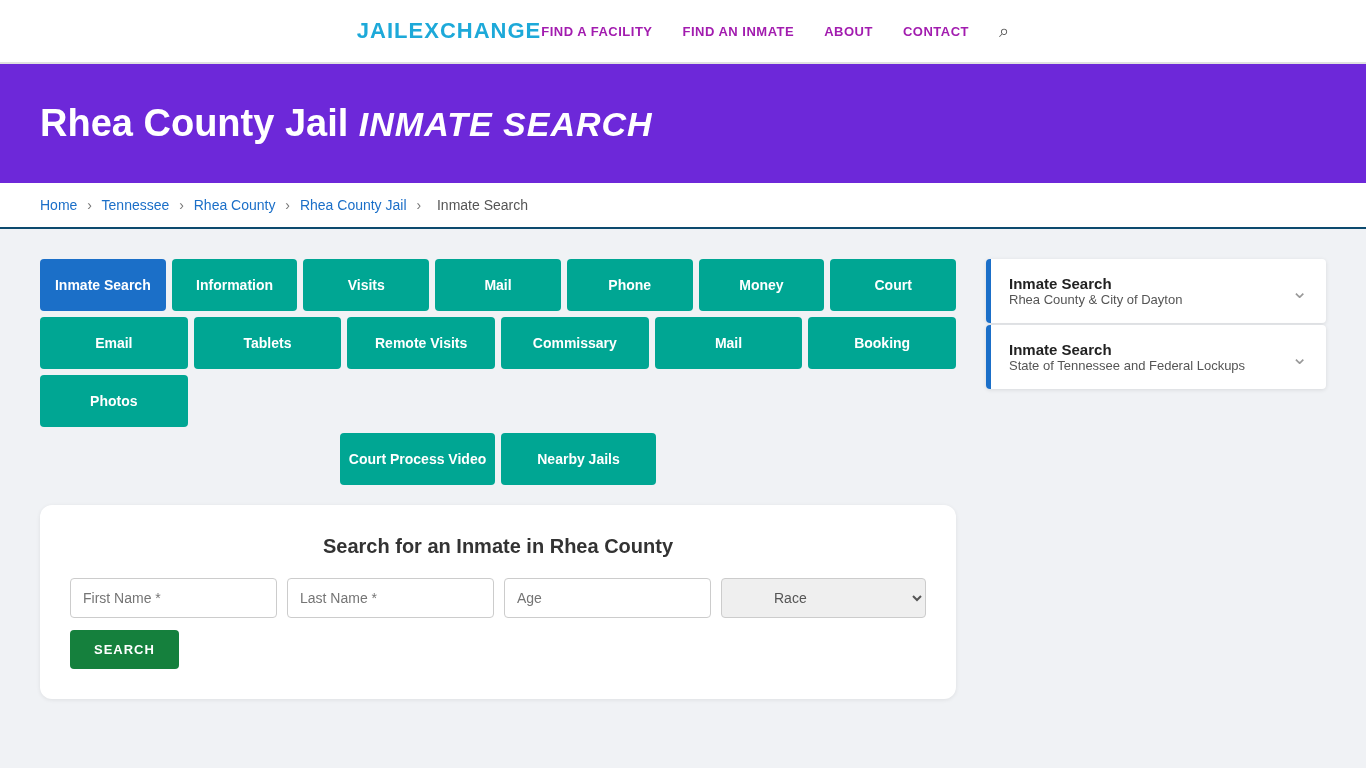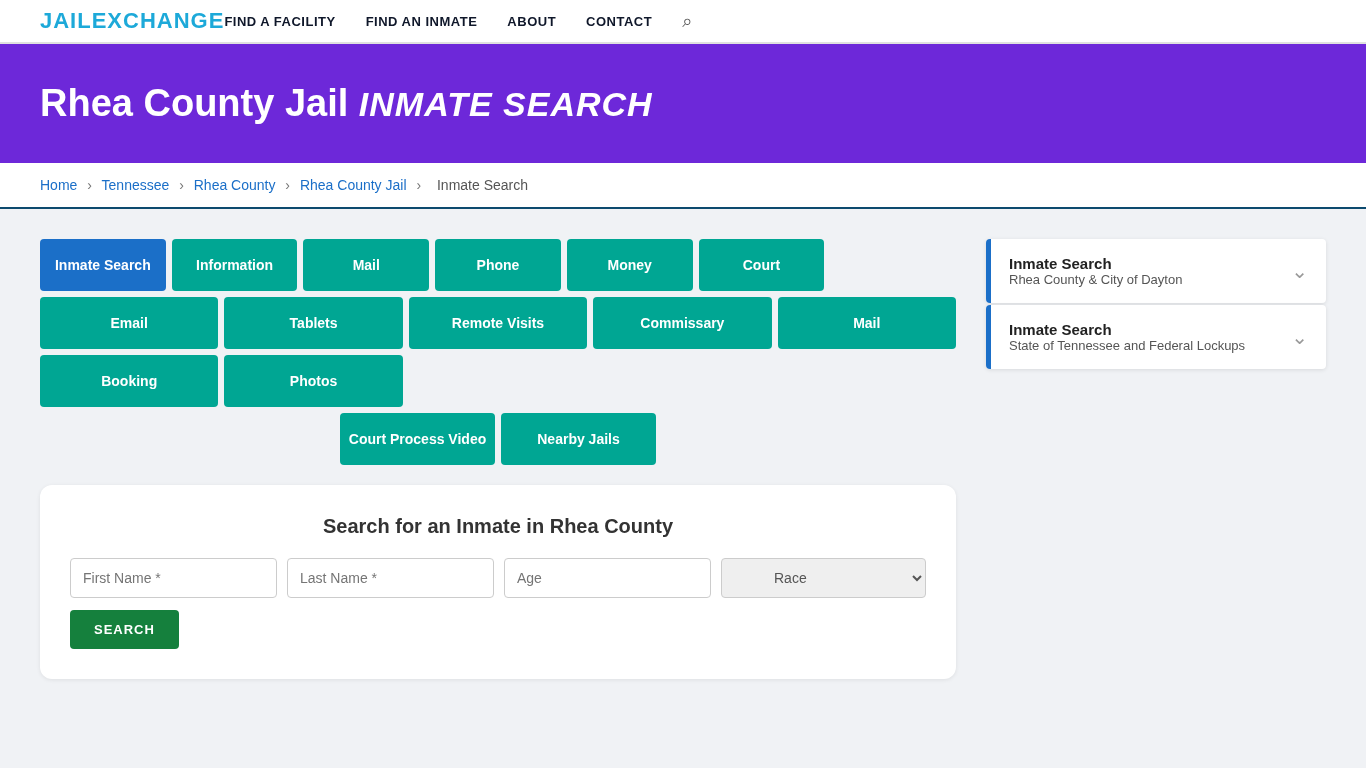--- a/index.html
+++ b/index.html
@@ -5,38 +5,38 @@
     * { box-sizing: border-box; margin: 0; padding: 0; }
     body { font-family: Arial, sans-serif; background: #f0f2f5; color: #333; }
 
     
     .navbar {
       background: #fff;
       border-bottom: 2px solid #e0e0e0;
       padding: 0 40px;
       display: flex;
       align-items: center;
-      justify-content: flex-start;
-      height: 44px;
+      justify-content: center;
+      height: 64px;
     }
     .logo {
       font-size: 22px;
       font-weight: 900;
       letter-spacing: 1px;
       color: #1a1a1a;
     }
     .logo span { color: #1da9d9; }
     .nav-links {
       display: flex;
       align-items: center;
       gap: 30px;
     }
     .nav-links a {
       text-decoration: none;
-      color: #0f172a;
+      color: #a21caf;
       font-size: 13px;
       font-weight: 700;
       letter-spacing: 0.5px;
     }
     .nav-search-icon {
       font-size: 18px;
       color: #555;
       cursor: pointer;
     }
 
@@ -98,21 +98,21 @@
       font-weight: 600;
       cursor: pointer;
       border-radius: 4px;
       text-align: center;
     }
     .tab-btn.active {
       background: #1b6fc8;
     }
     .tab-row2 {
       display: grid;
-      grid-template-columns: repeat(5, 1fr);
+      grid-template-columns: repeat(6, 1fr);
       gap: 6px;
       margin-bottom: 6px;
     }
     .tab-row3 {
       display: flex;
       justify-content: center;
       gap: 6px;
       margin-bottom: 6px;
     }
     .tab-row3 .tab-btn {
@@ -234,20 +234,21 @@
   <span class="current">Inmate Search</span>
 </div>
 
 <div class="main-content">
 
   <div class="left-col">
 
     <div class="tab-grid">
       <button class="tab-btn active">Inmate Search</button>
       <button class="tab-btn">Information</button>
+      <button class="tab-btn">Visits</button>
       <button class="tab-btn">Mail</button>
       <button class="tab-btn">Phone</button>
       <button class="tab-btn">Money</button>
       <button class="tab-btn">Court</button>
     </div>
 
     <div class="tab-row2">
       <button class="tab-btn">Email</button>
       <button class="tab-btn">Tablets</button>
       <button class="tab-btn">Remote Visits</button>

